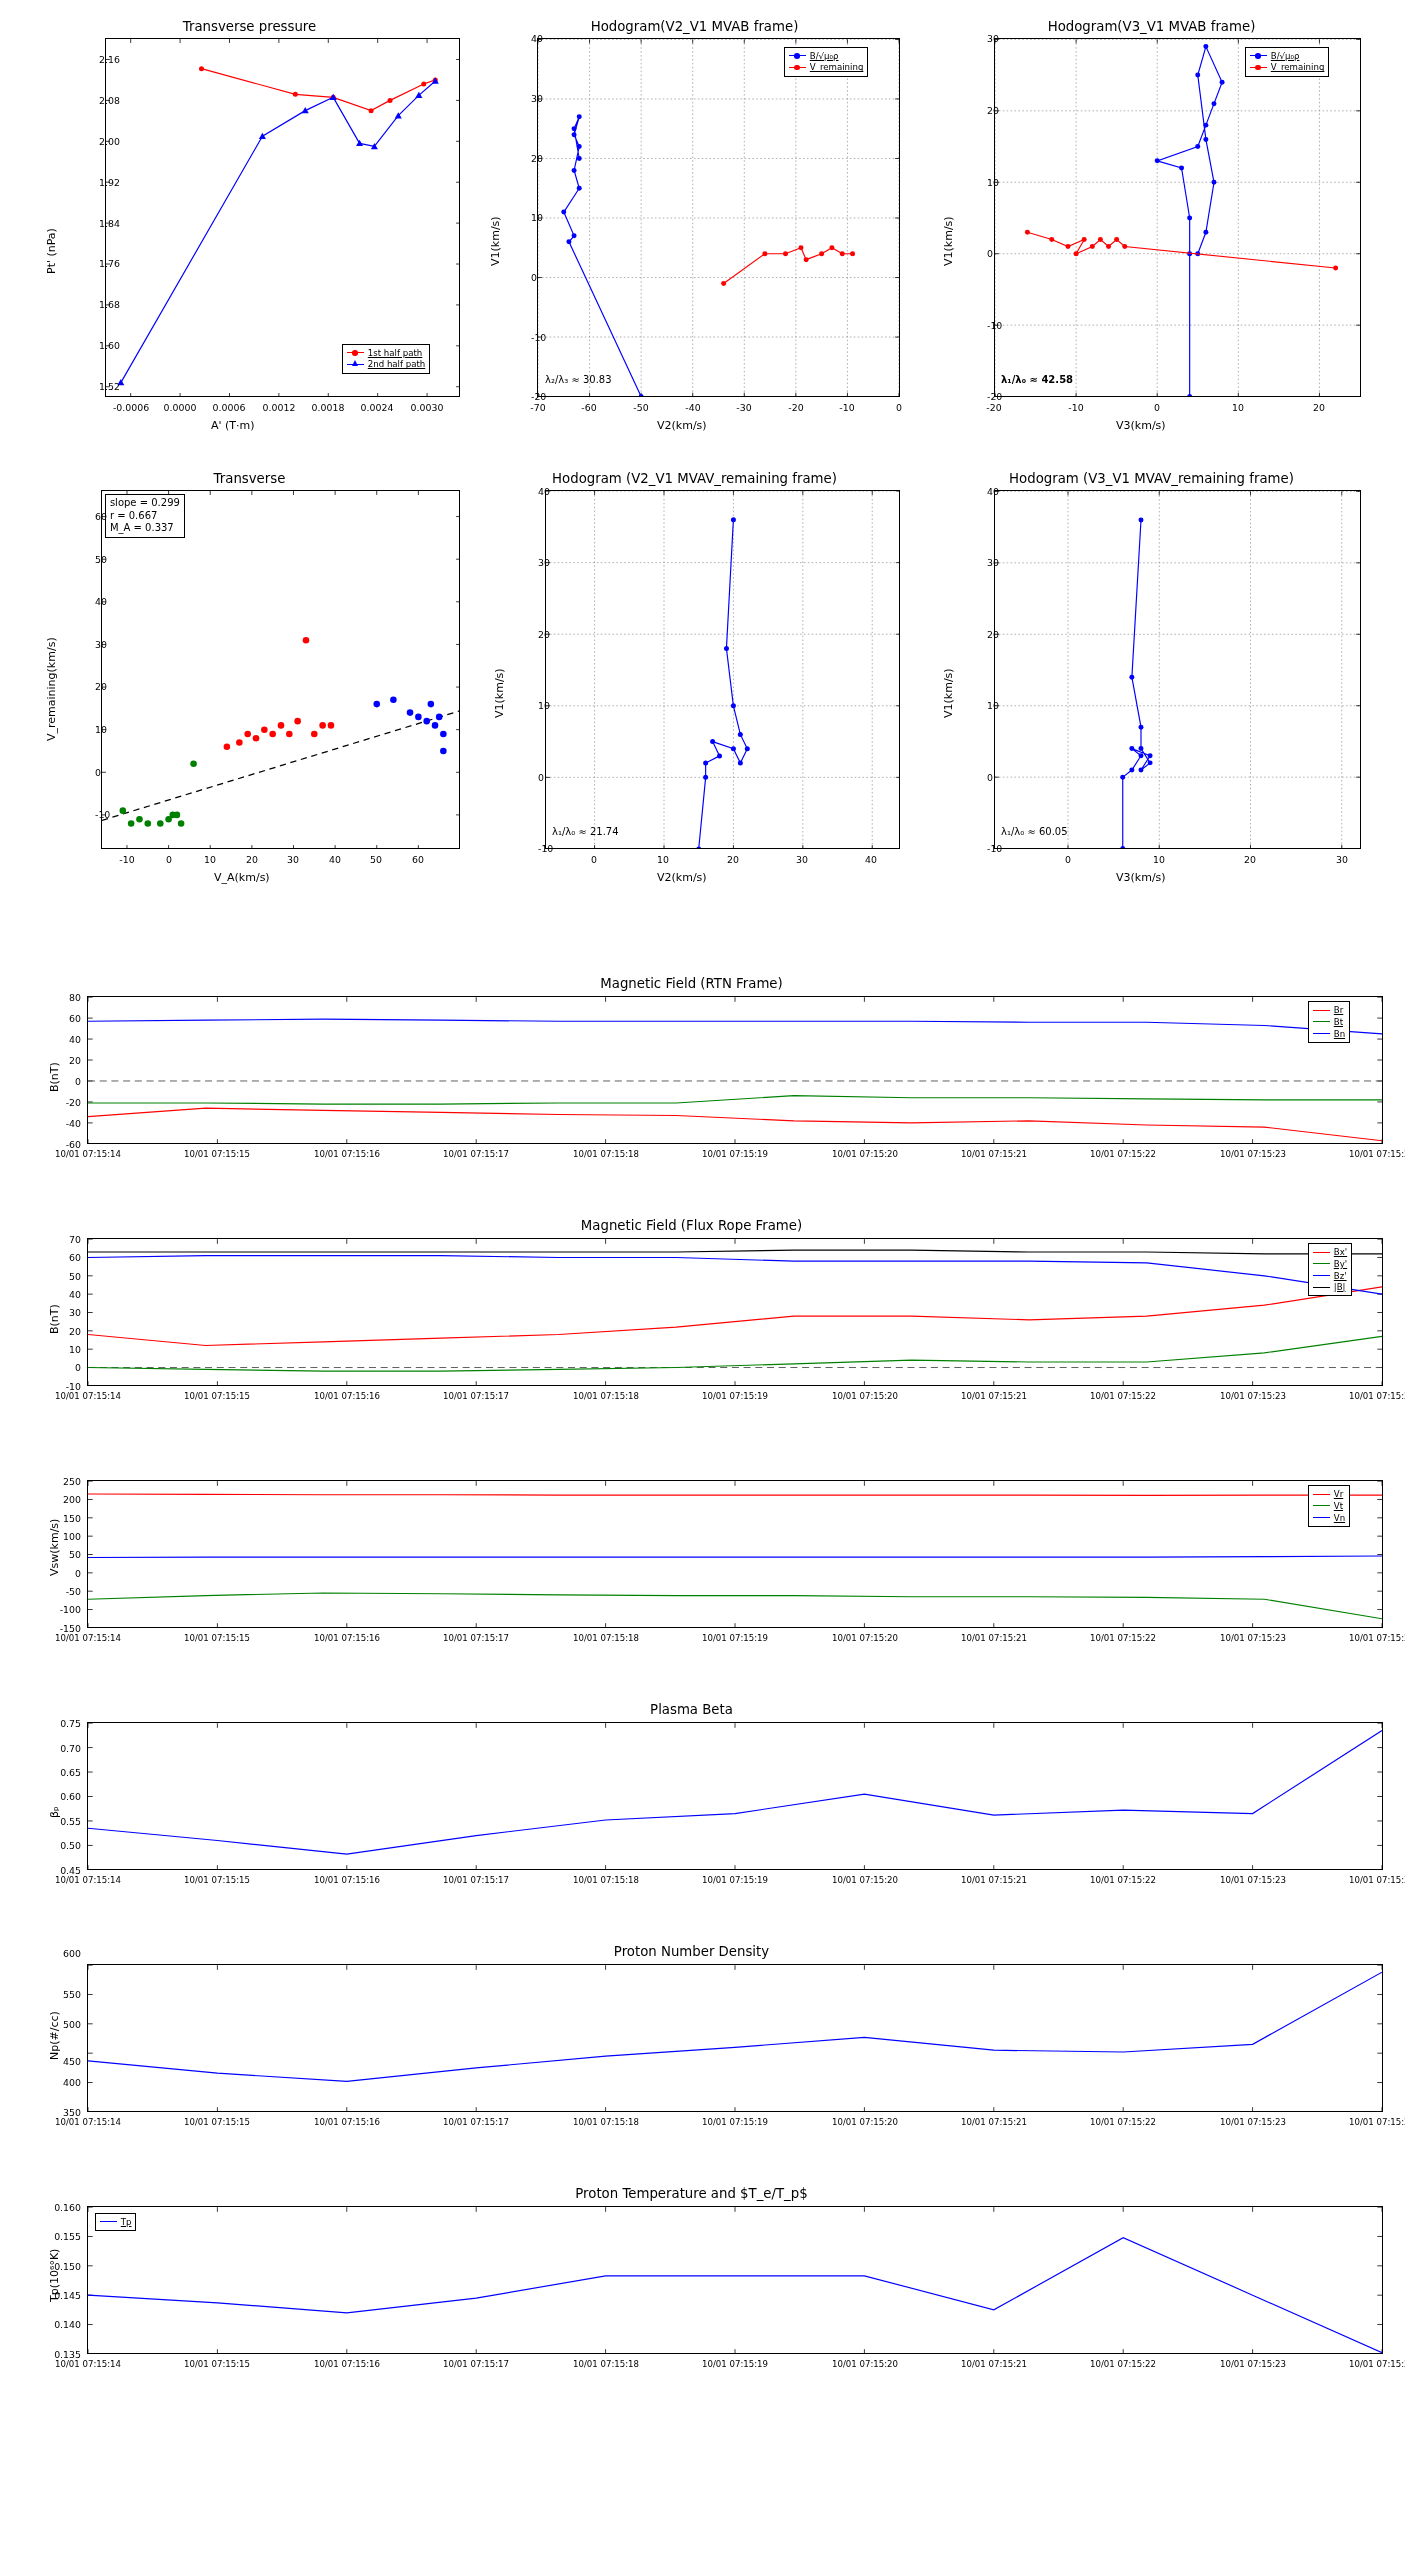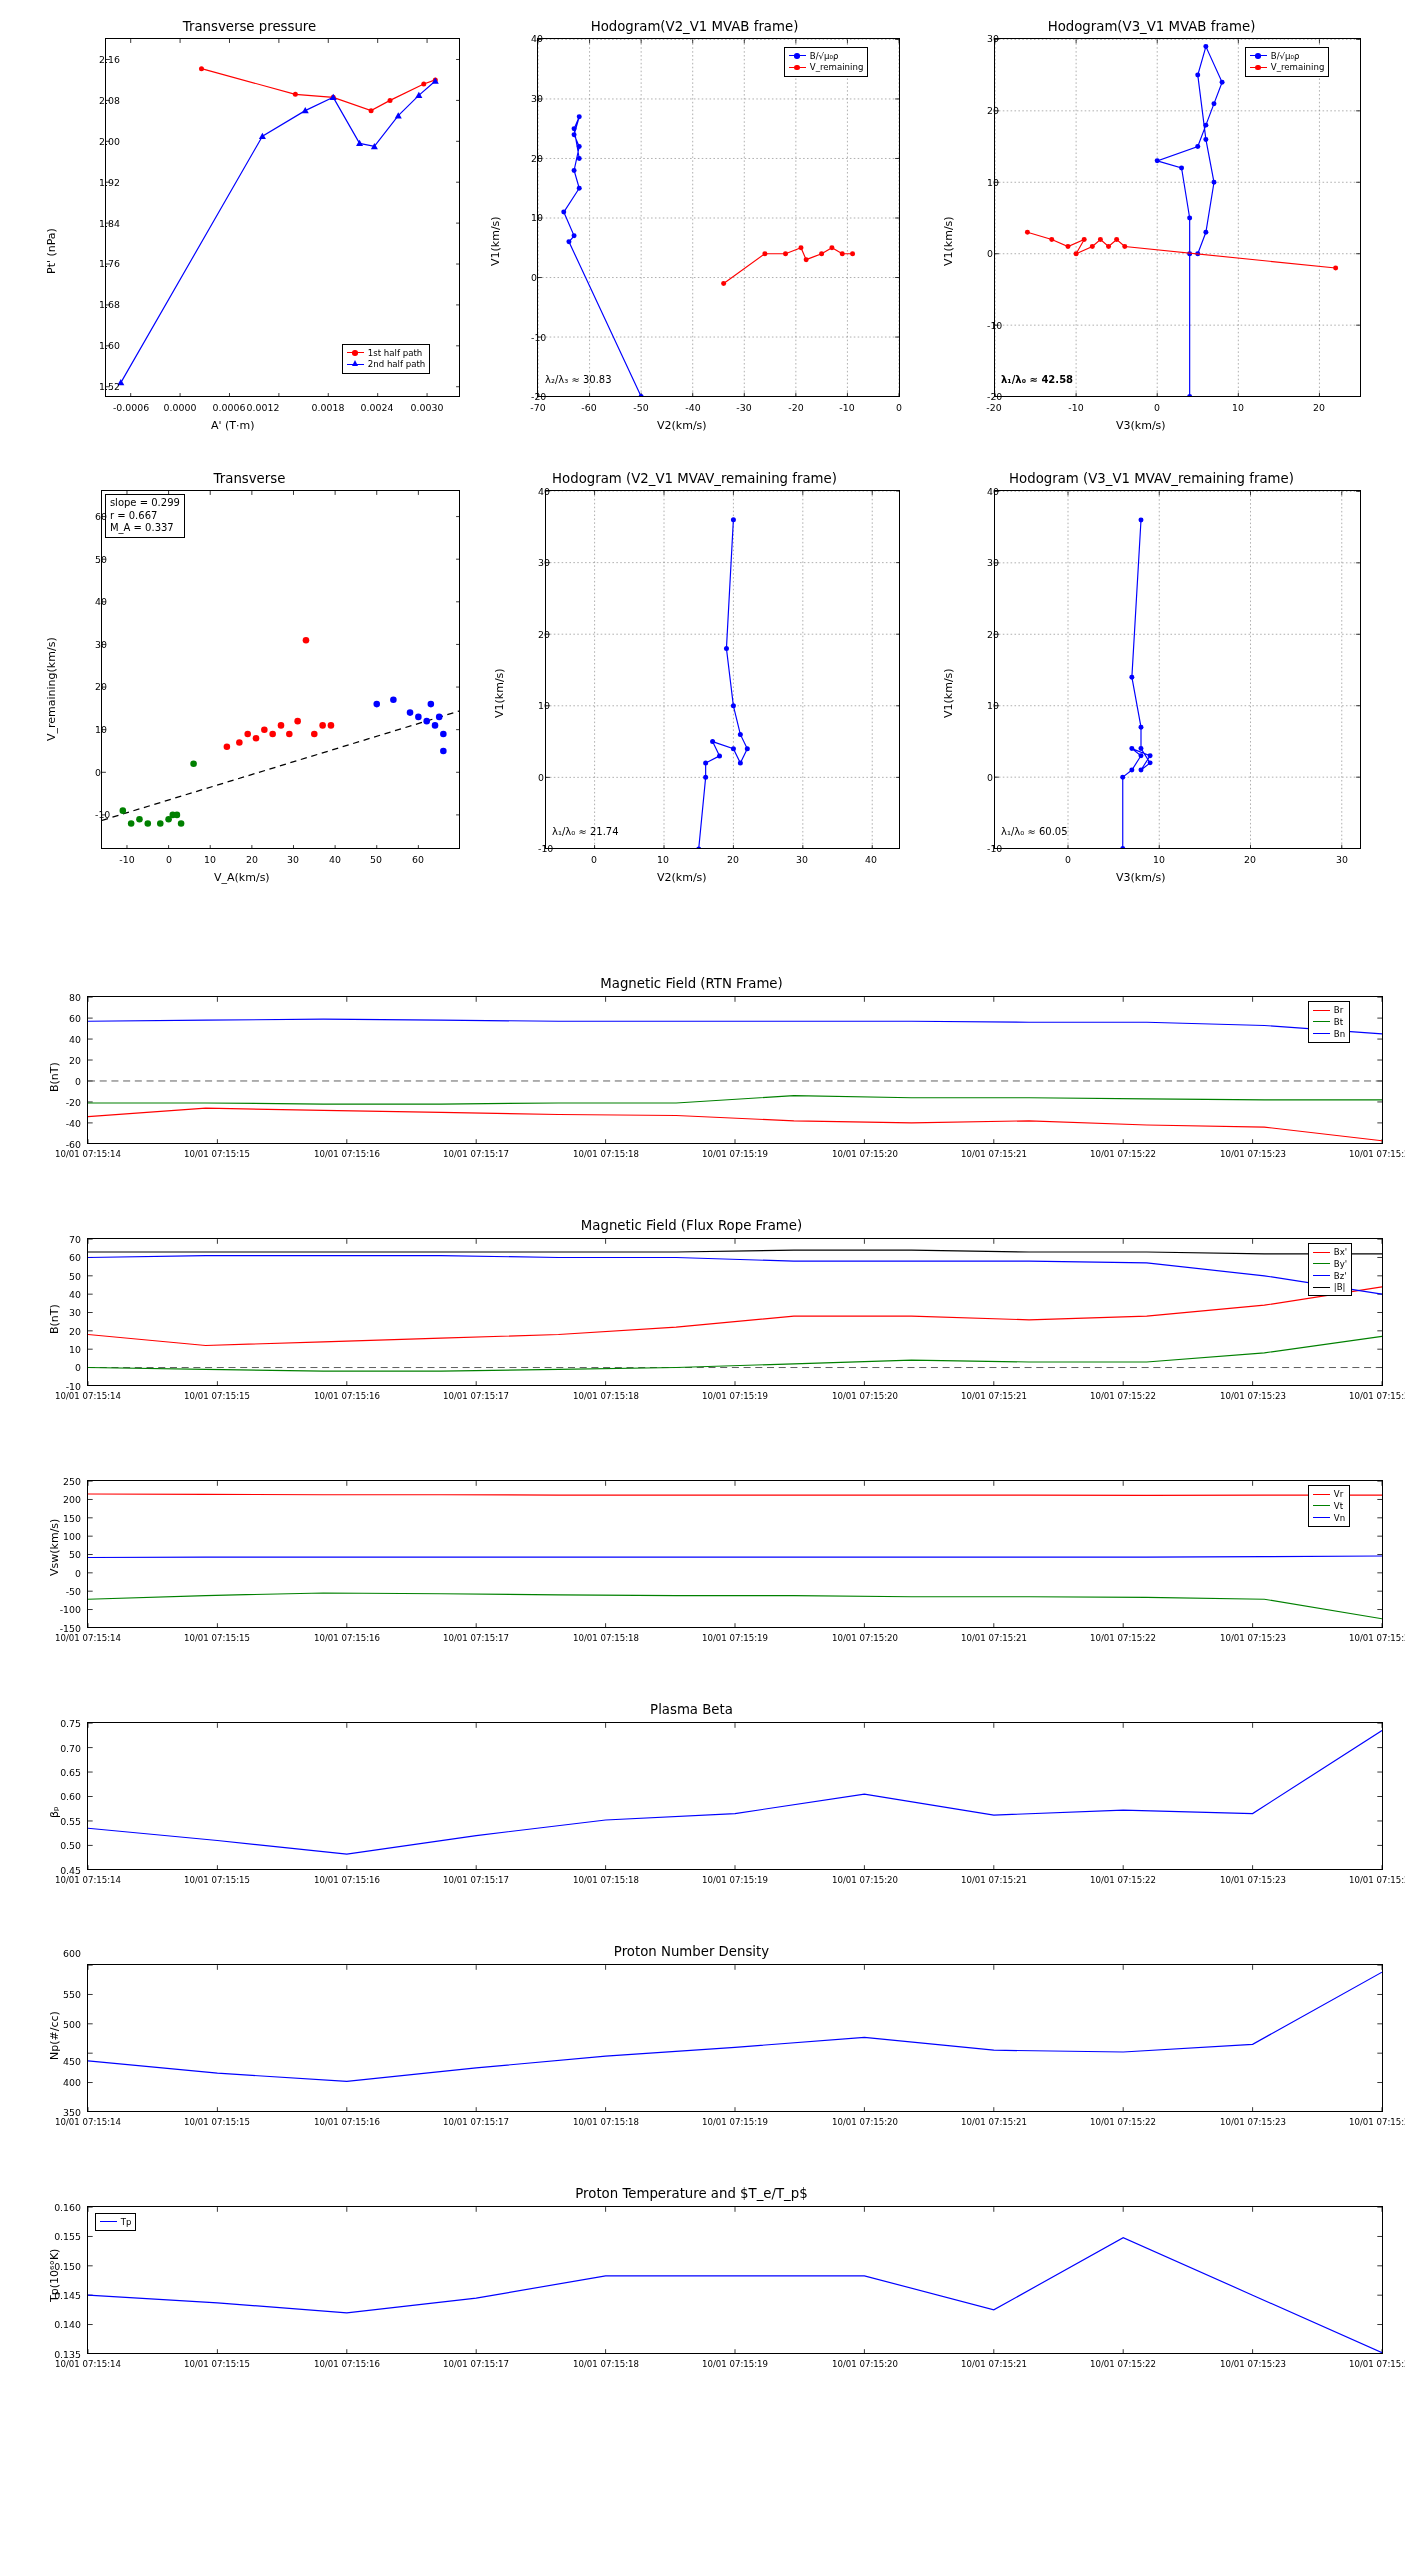--- a/index.html
+++ b/index.html
@@ -9,21 +9,21 @@
   
   .panel { position:absolute; }
   .plotbox { position:absolute; border:0.8px solid #000; background:#fff; box-sizing:border-box; overflow:hidden; }
   .ptitle { position:absolute; width:100%; text-align:center; font-size:13.3px; color:#000; }
   .ylabel { position:absolute; transform-origin:0 0; transform:rotate(-90deg); font-size:11px; white-space:nowrap; }
   .xlabel { position:absolute; font-size:11px; text-align:center; white-space:nowrap; }
   .tickx { position:absolute; font-size:9.4px; text-align:center; white-space:nowrap; transform:translateX(-50%); }
   .ticky { position:absolute; font-size:9.4px; text-align:right; white-space:nowrap; transform:translateY(-50%); }
   svg { display:block; }
 
-  .legend { position:absolute; border:0.8px solid #000; background:#fff; font-size:8.6px; padding:2.3px 3.9px; }
+  .legend { position:absolute; border:0.8px solid #000; background:#fff; font-size:8.6px; padding:2.3px 3.9px;text-decoration:underline; }
   .legend .row { display:flex; align-items:center; gap:3.9px; height:11.7px; }
   .legend .swatch { width:17px; height:0; border-top:1.6px solid #000; position:relative; }
   .legend .swatch.marko::after { content:""; position:absolute; left:5.5px; top:-3.1px; width:5.5px; height:5.5px; border-radius:50%; background:currentColor; }
   .legend .swatch.markt::after { content:""; position:absolute; left:5.5px; top:-4.7px; width:0; height:0; border-left:3.1px solid transparent; border-right:3.1px solid transparent; border-bottom:6.2px solid currentColor; }
 
   .annot { position:absolute; font-size:10px; }
   .boxannot { position:absolute; border:0.8px solid #000; background:#fff; font-size:10px; padding:2.3px 3.9px; line-height:1.25; }
 </style>
 </head>
 <body>
@@ -97,21 +97,21 @@
           <span>1st half path</span>
         </div>
       <div class="row">
           <span class="swatch markt" style="color:#0000ff;border-color:#0000ff;"></span>
           <span>2nd half path</span>
         </div>
     </div>
   <div class="tickx" style="left: 100px; top: 386px;">-0.0006</div>
       <div class="tickx" style="left: 149px; top: 386px;">0.0000</div>
       <div class="tickx" style="left: 198px; top: 386px;">0.0006</div>
-      <div class="tickx" style="left: 232px; top: 386px;">0.0012</div>
+      <div class="tickx" style="left: 248px; top: 386px;">0.0012</div>
       <div class="tickx" style="left: 297px; top: 386px;">0.0018</div>
       <div class="tickx" style="left: 346px; top: 386px;">0.0024</div>
       <div class="tickx" style="left: 396px; top: 386px;">0.0030</div>
       <div class="ticky" style="left: 68px; top: 370px; width: 0px; transform: translate(-100%, -50%);">1.52</div>
       <div class="ticky" style="left: 68px; top: 329px; width: 0px; transform: translate(-100%, -50%);">1.60</div>
       <div class="ticky" style="left: 68px; top: 288px; width: 0px; transform: translate(-100%, -50%);">1.68</div>
       <div class="ticky" style="left: 68px; top: 247px; width: 0px; transform: translate(-100%, -50%);">1.76</div>
       <div class="ticky" style="left: 68px; top: 207px; width: 0px; transform: translate(-100%, -50%);">1.84</div>
       <div class="ticky" style="left: 68px; top: 166px; width: 0px; transform: translate(-100%, -50%);">1.92</div>
       <div class="ticky" style="left: 68px; top: 125px; width: 0px; transform: translate(-100%, -50%);">2.00</div>

